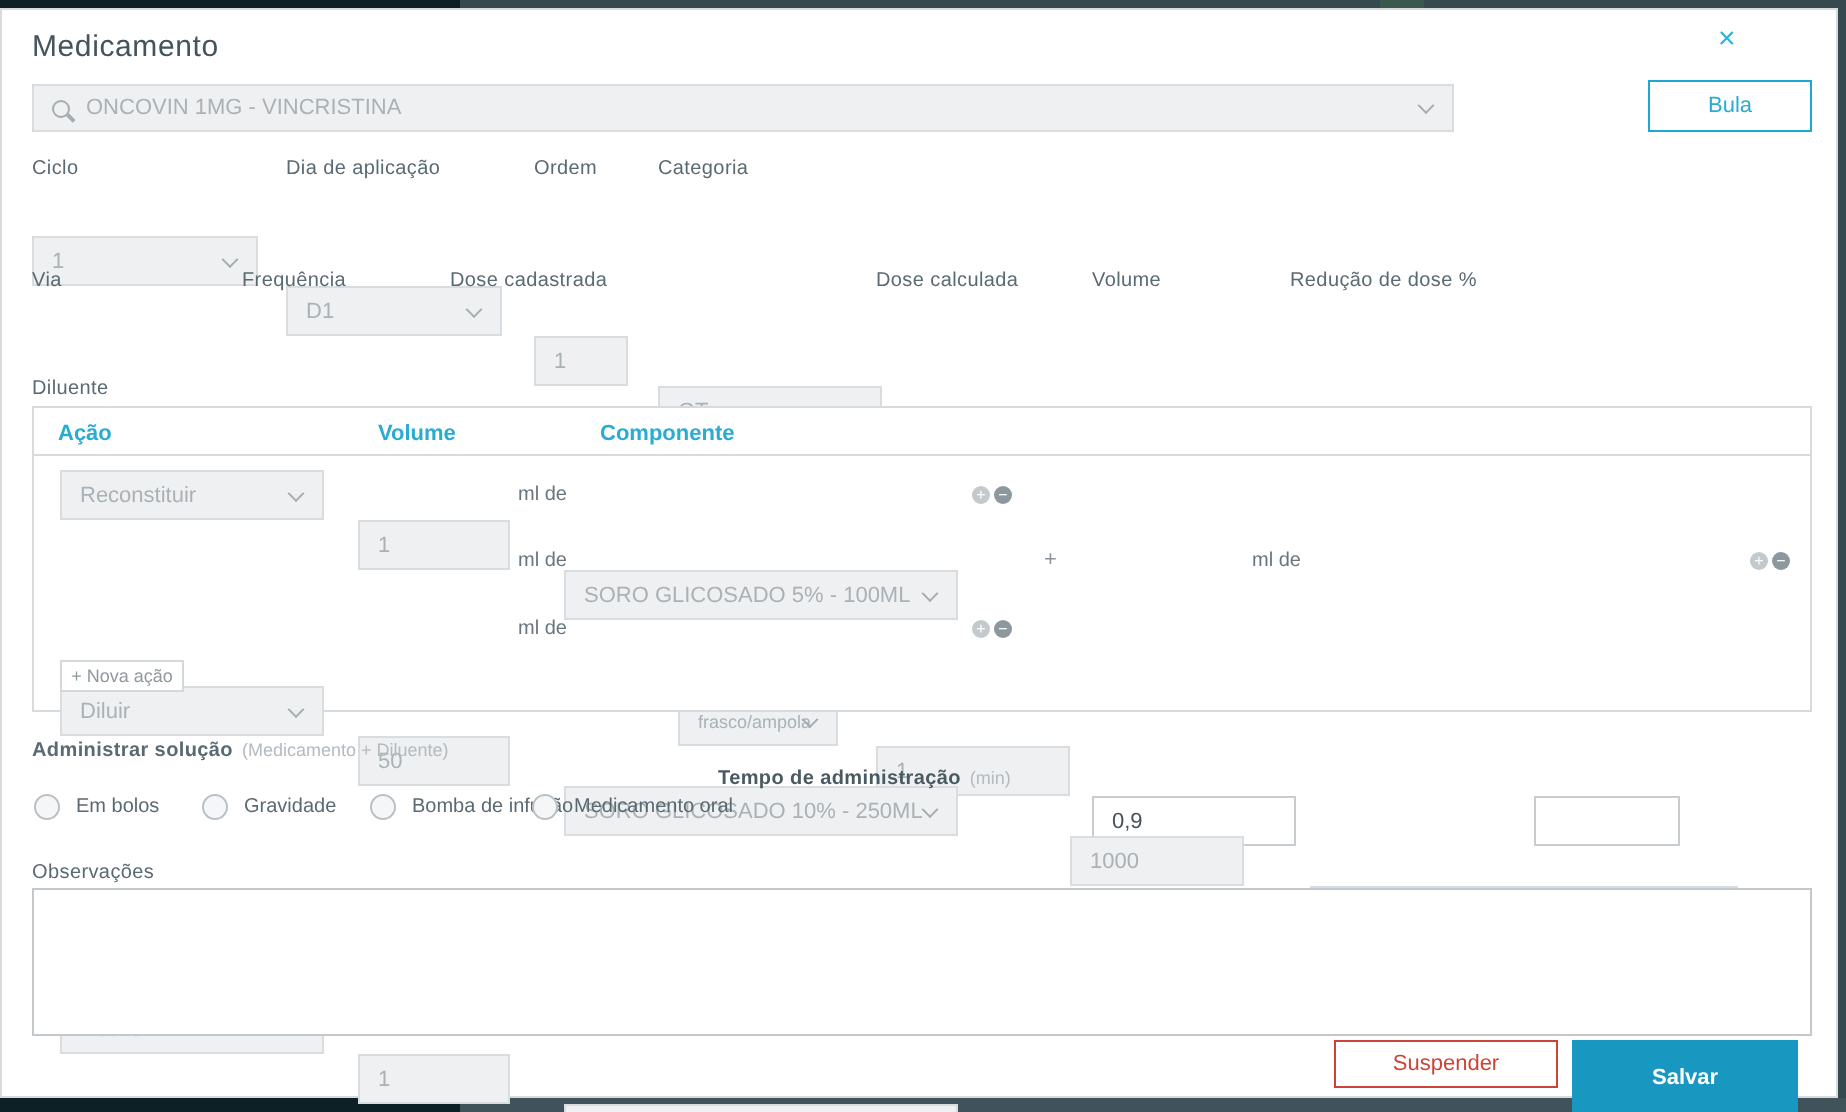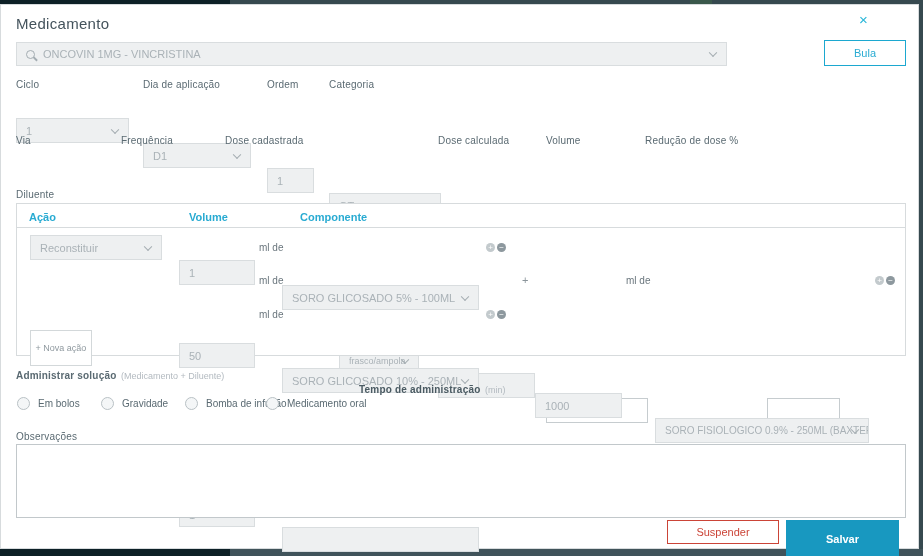--- a/index.html
+++ b/index.html
@@ -177,20 +177,24 @@
       <div class="abs mlde" style="left:242px; top:38px;">ml de</div>
       <div class="abs fld sel" style="left:265px; top:31px; width:197px;">
         <span>SORO GLICOSADO 5% - 100ML</span>
           <span class="chev"></span>
       </div>
       <span class="abs mini-ic lt" style="left:469px; top:39px;">+</span>
       <span class="abs mini-ic dk" style="left:480px; top:39px;">−</span>
     </div>
 
     <div>
+      <div class="abs fld sel" style="left:13px; top:64px; width:132px;">
+        <span>Diluir</span>
+          <span class="chev"></span>
+      </div>
       <div class="abs fld" style="left:162px; top:64px; width:76px;">
         <span>50</span>
       </div>
       <div class="abs mlde" style="left:242px; top:71px;">ml de</div>
       <div class="abs fld sel" style="left:265px; top:64px; width:197px;">
         <span>SORO GLICOSADO 10% - 250ML</span>
           <span class="chev"></span>
       </div>
       <span class="abs plus-sep" style="left:505px; top:70px;">+</span>
       <div class="abs fld" style="left:518px; top:64px; width:87px;">
@@ -214,21 +218,21 @@
         <span>1</span>
       </div>
       <div class="abs mlde" style="left:242px; top:105px;">ml de</div>
       <div class="abs fld sel" style="left:265px; top:98px; width:197px;">
         
       </div>
       <span class="abs mini-ic lt" style="left:469px; top:106px;">+</span>
       <span class="abs mini-ic dk" style="left:480px; top:106px;">−</span>
     </div>
 
-    <div class="abs btn-nova" style="left:13px; top:126px; width:62px; height:36px;">+ Nova ação</div>
+    <div class="abs btn-nova" style="left:13px; top:126px; width:62px; height:16px;">+ Nova ação</div>
   </div>
 
   
   <div class="abs" style="left:15px; top:360px;">
     <span class="lbl bold">Administrar solução</span>
     <span class="lbl-sub">(Medicamento + Diluente)</span>
   </div>
 
   <div class="rgroup" style="left:16px; top:392px;">
     <span class="radio"></span>

